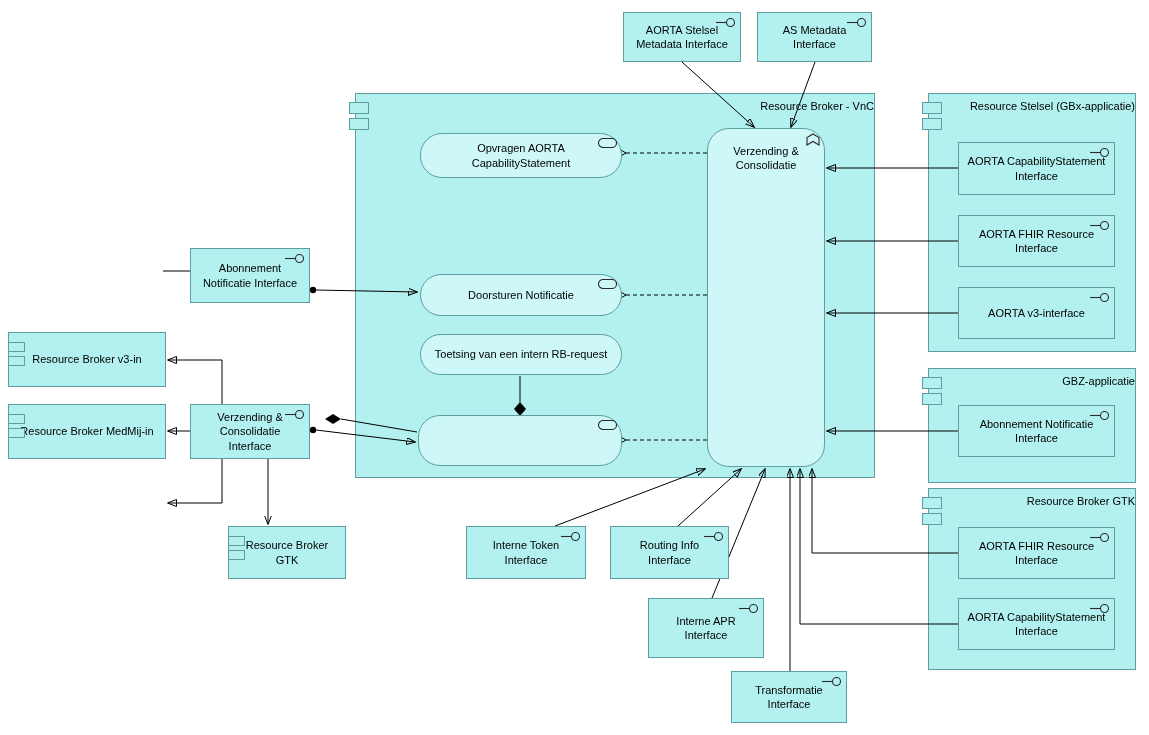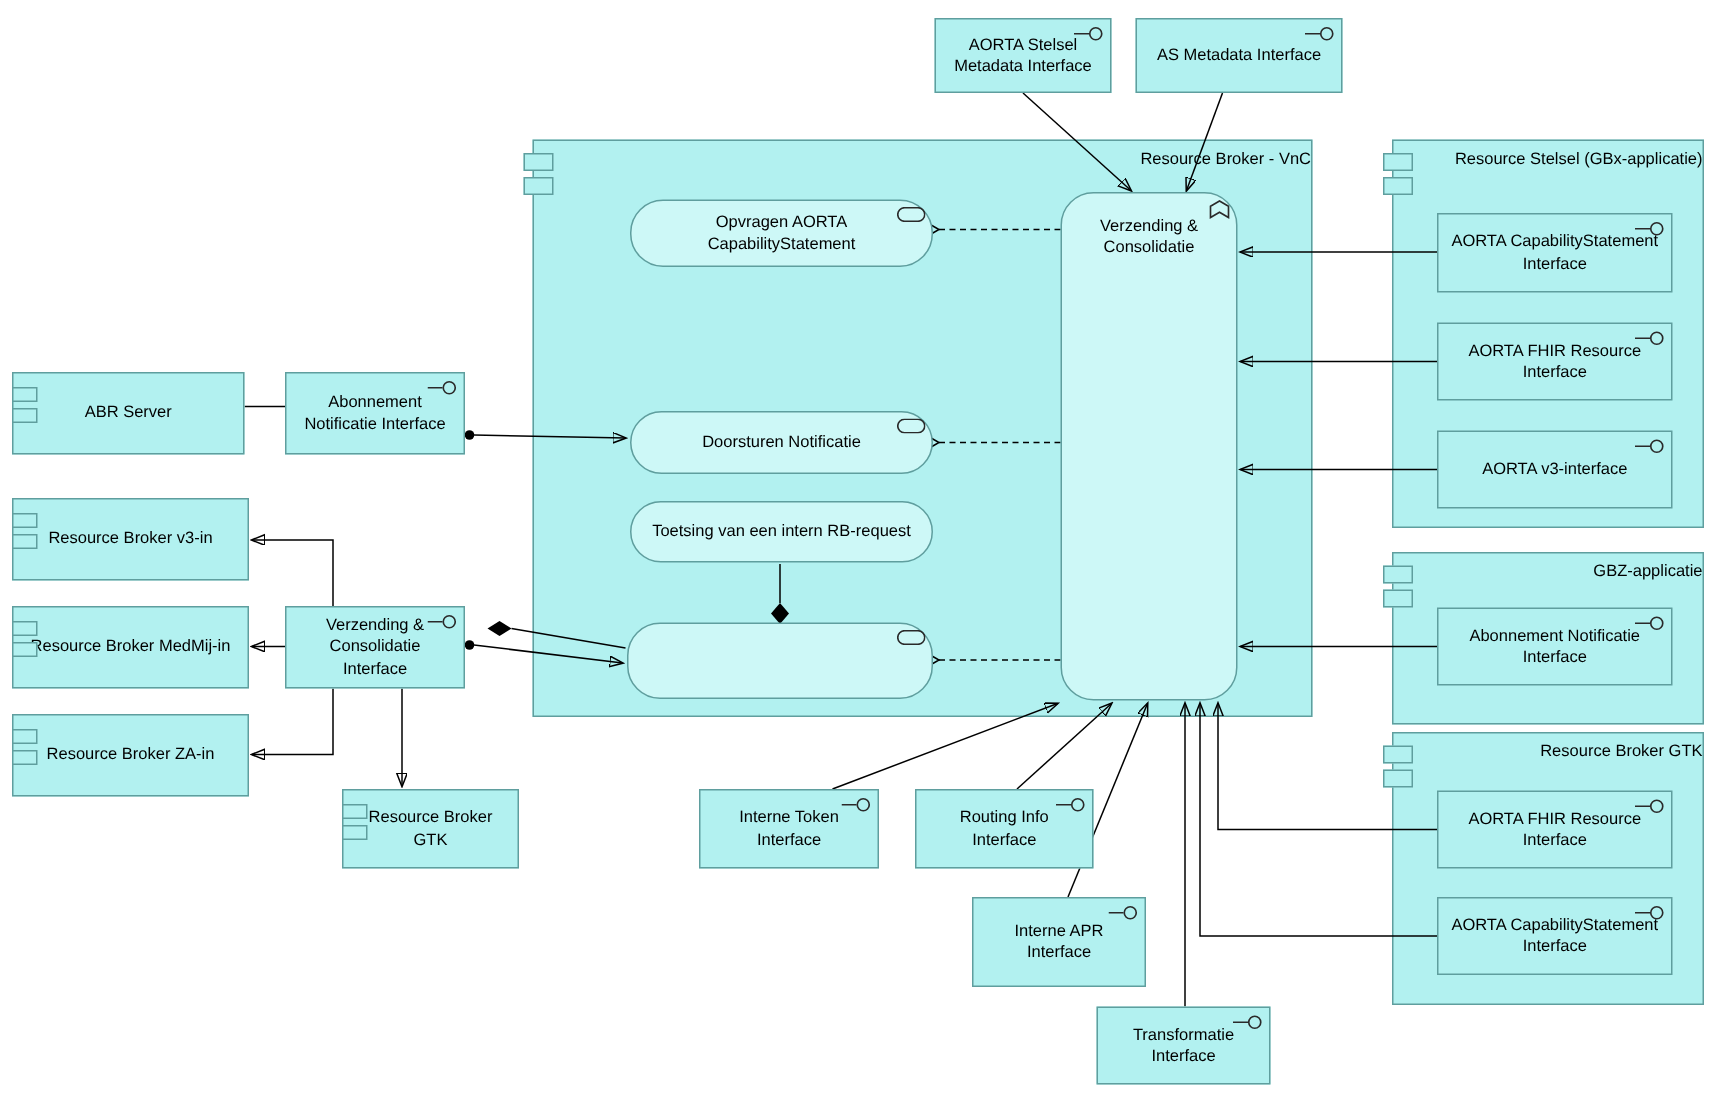--- a/index.html
+++ b/index.html
@@ -109,21 +109,21 @@
     <polygon points="520,402 526,409 520,416 514,409" fill="#000"></polygon>
   </svg>
 
   <div class="node" style="left:623px;top:12px;width:118px;height:50px">
     <span class="ic"><svg width="20" height="11" viewBox="0 0 20 11">
           <line x1="0" y1="5.5" x2="10" y2="5.5"></line>
           <circle cx="14.5" cy="5.5" r="4"></circle>
         </svg></span>
     <span>AORTA Stelsel Metadata Interface</span>
   </div>
-  <div class="node" style="left:757px;top:12px;width:138px;height:50px">
+  <div class="node" style="left:757px;top:12px;width:115px;height:50px">
     <span class="ic"><svg width="20" height="11" viewBox="0 0 20 11">
           <line x1="0" y1="5.5" x2="10" y2="5.5"></line>
           <circle cx="14.5" cy="5.5" r="4"></circle>
         </svg></span>
     <span>AS Metadata Interface</span>
   </div>
 
   <div class="node rounded" style="left:420px;top:133px;width:202px;height:45px">
     <span class="ic"><svg width="19" height="10" viewBox="0 0 19 10">
           <rect x="0.5" y="0.5" width="18" height="9" rx="4.5" ry="4.5"></rect>
@@ -193,27 +193,20 @@
     <span>AORTA FHIR Resource Interface</span>
   </div>
   <div class="node" style="left:958px;top:598px;width:157px;height:52px">
     <span class="ic"><svg width="20" height="11" viewBox="0 0 20 11">
           <line x1="0" y1="5.5" x2="10" y2="5.5"></line>
           <circle cx="14.5" cy="5.5" r="4"></circle>
         </svg></span>
     <span>AORTA CapabilityStatement Interface</span>
   </div>
 
-  <div class="node" style="left:8px;top:248px;width:155px;height:55px">
-    <span class="tabs">
-        <span class="tab"></span>
-        <span class="tab"></span>
-      </span>
-    <span>ABR Server</span>
-  </div>
 
   <div class="node" style="left:190px;top:248px;width:120px;height:55px">
     <span class="ic"><svg width="20" height="11" viewBox="0 0 20 11">
           <line x1="0" y1="5.5" x2="10" y2="5.5"></line>
           <circle cx="14.5" cy="5.5" r="4"></circle>
         </svg></span>
     <span>Abonnement Notificatie Interface</span>
   </div>
 
   <div class="node" style="left:8px;top:332px;width:158px;height:55px">
@@ -225,27 +218,20 @@
   </div>
 
   <div class="node" style="left:8px;top:404px;width:158px;height:55px">
     <span class="tabs">
         <span class="tab"></span>
         <span class="tab"></span>
       </span>
     <span>Resource Broker MedMij-in</span>
   </div>
 
-  <div class="node" style="left:8px;top:476px;width:158px;height:55px">
-    <span class="tabs">
-        <span class="tab"></span>
-        <span class="tab"></span>
-      </span>
-    <span>Resource Broker ZA-in</span>
-  </div>
 
   <div class="node" style="left:190px;top:404px;width:120px;height:55px">
     <span class="ic"><svg width="20" height="11" viewBox="0 0 20 11">
           <line x1="0" y1="5.5" x2="10" y2="5.5"></line>
           <circle cx="14.5" cy="5.5" r="4"></circle>
         </svg></span>
     <span>Verzending &amp; Consolidatie Interface</span>
   </div>
 
   <div class="node" style="left:228px;top:526px;width:118px;height:53px">

